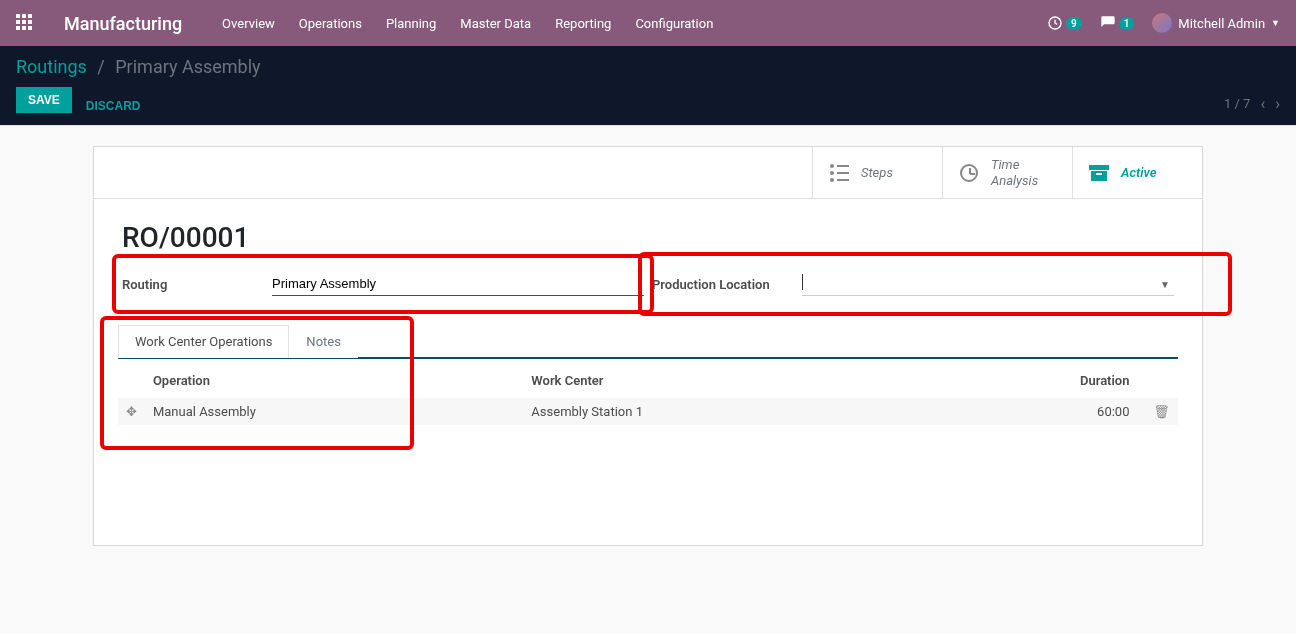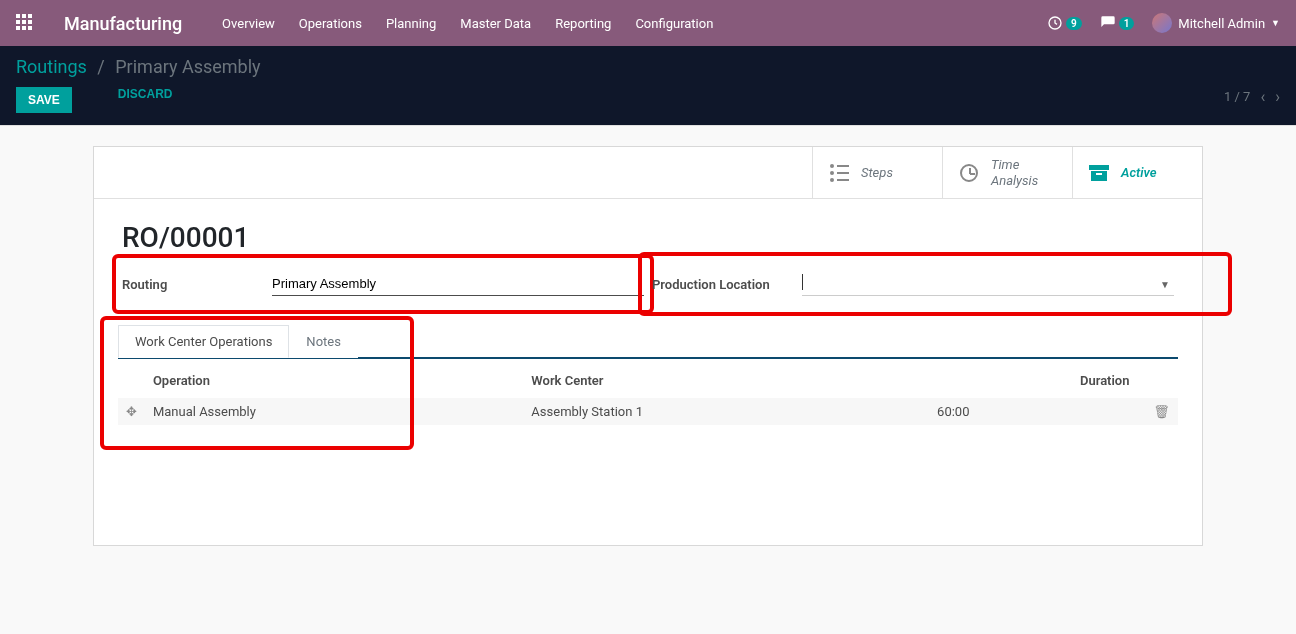--- a/index.html
+++ b/index.html
@@ -24,23 +24,23 @@
 .navbar .icon-badge { position: relative; display: flex; align-items: center; cursor: pointer; }
 .navbar .badge { background: #00a09d; color: #fff; font-size: 10px; border-radius: 8px; padding: 1px 5px; margin-left: 3px; font-weight: 600; }
 .navbar .user { display: flex; align-items: center; gap: 6px; cursor: pointer; }
 .navbar .avatar { width: 20px; height: 20px; border-radius: 50%; background: linear-gradient(135deg,#c77,#77c); }
 
 
 .controlbar { background: #0f172a; border-bottom: 1px solid #e0e0e0; padding: 10px 16px 12px; }
 .breadcrumb { font-size: 18px; color: #6c757d; margin-bottom: 10px; }
 .breadcrumb a { color: #00a09d; text-decoration: none; cursor: pointer; }
 .breadcrumb .sep { margin: 0 6px; color: #6c757d; }
-.control-row { display: flex; align-items: flex-start; }
+.control-row { display: flex; align-items: flex-end; }
 .btn-save { background: #00a09d; color: #fff; border: none; padding: 6px 12px; font-weight: 600; font-size: 12px; cursor: pointer; margin-right: 14px; }
-.btn-discard { color: #00a09d; background: none; border: none; font-weight: 600; font-size: 12px; cursor: pointer; margin-left: 32px; }
+.btn-discard { color: #00a09d; background: none; border: none; font-weight: 600; font-size: 12px; cursor: pointer; }
 .control-row .spacer { flex: 1; }
 .pager { display: flex; align-items: center; gap: 10px; color: #6c757d; }
 .pager .arrow { cursor: pointer; font-size: 16px; color: #6c757d; user-select: none; }
 
 
 .sheet-wrapper { padding: 20px 0; display: flex; justify-content: center; }
 .sheet { background: #fff; width: 1110px; border: 1px solid #d8d8d8; position: relative; }
 
 
 .button-box { display: flex; justify-content: flex-end; border-bottom: 1px solid #e0e0e0; font-style: italic; }
@@ -78,21 +78,21 @@
 .tabs { display: flex; border-bottom: 2px solid #0c4a6e; }
 .tab { padding: 8px 16px; border: 1px solid transparent; border-bottom: none; cursor: pointer; color: #6c757d; position: relative; top: 1px; background: #fff; }
 .tab.active { border-color: #dee2e6; border-bottom: 1px solid #fff; color: #4c4c4c; }
 .tab-content { padding-top: 4px; }
 
 
 .op-table { width: 100%; border-collapse: collapse; }
 .op-table th { text-align: left; font-weight: 600; padding: 10px 8px; font-size: 13px; color: #4c4c4c; }
 .op-table th.right { text-align: right; }
 .op-table td { padding: 6px 8px; font-size: 13px; color: #4c4c4c; }
-.op-table td.right { text-align: left; }
+.op-table td.right { text-align: right; }
 .op-table tbody tr:first-child { background: #f7f7f7; }
 .drag-handle { color: #888; cursor: grab; }
 .trash { color: #888; cursor: pointer; padding-left: 8px; }
 .add-line { color: #00a09d; cursor: pointer; padding: 8px; display: inline-block; }
 
 
 .steps-icon { display: flex; flex-direction: column; gap: 3px; }
 .steps-icon div { display: flex; align-items: center; gap: 3px; }
 .steps-icon .dot { width: 4px; height: 4px; background: #888; border-radius: 50%; }
 .steps-icon .line { width: 12px; height: 2px; background: #888; }

